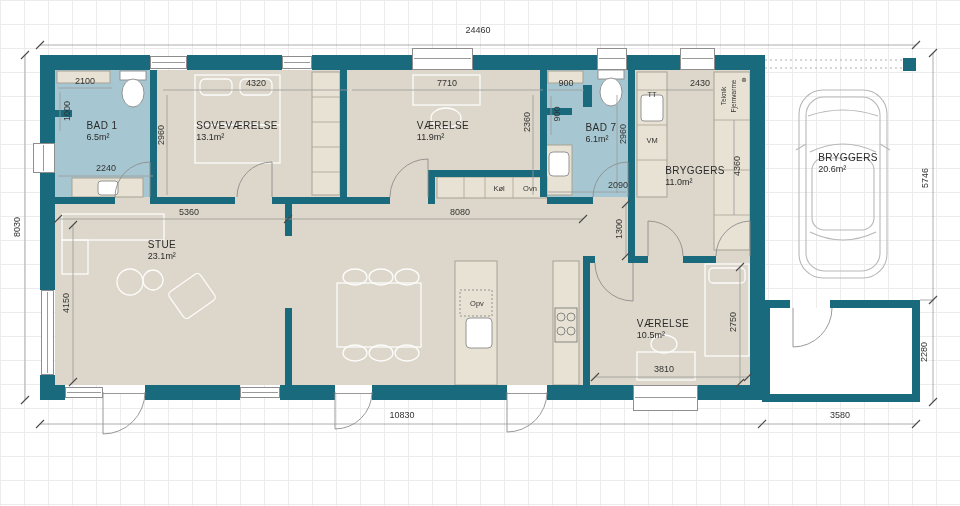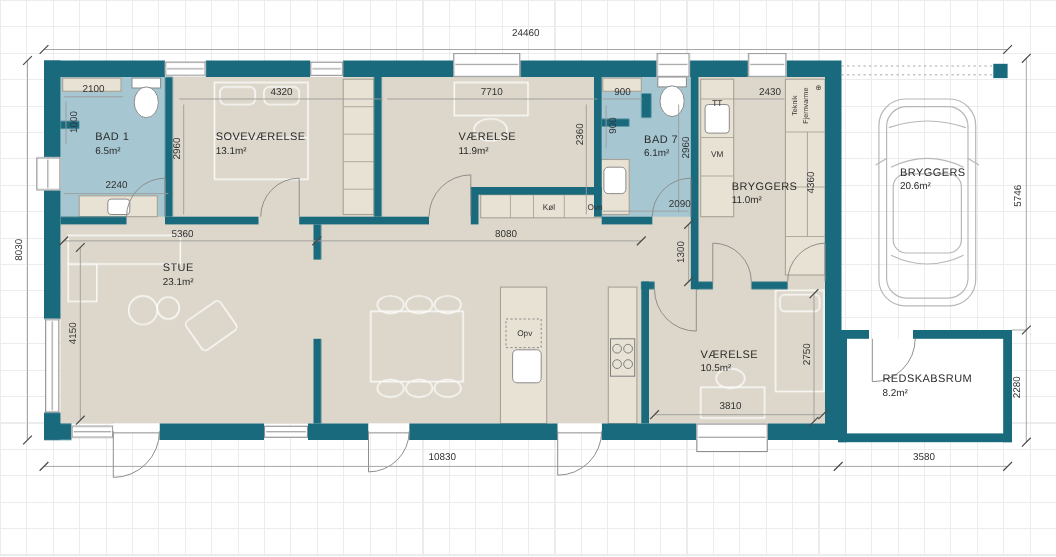--- a/index.html
+++ b/index.html
@@ -229,53 +229,49 @@
       <span class="ar">20.6m²</span>
     </div>
   <div class="rl" style="left:162px;top:250px">
       <span class="nm">STUE</span>
       <span class="ar">23.1m²</span>
     </div>
   <div class="rl" style="left:663px;top:329px">
       <span class="nm">VÆRELSE</span>
       <span class="ar">10.5m²</span>
     </div>
-  <div class="rl" style="left:843px;top:351px">
-      <span class="nm">REDSKABSRUM</span>
-      <span class="ar">8.2m²</span>
-    </div>
 
   <span class="dim" style="left:478px;top:30px">24460</span>
   <span class="dim vrt" style="left:17px;top:227px">8030</span>
   <span class="dim vrt" style="left:925px;top:178px">5746</span>
   <span class="dim" style="left:402px;top:415px">10830</span>
   <span class="dim" style="left:840px;top:415px">3580</span>
   <span class="dim vrt" style="left:924px;top:352px">2280</span>
   <span class="dim" style="left:85px;top:81px">2100</span>
   <span class="dim vrt" style="left:67px;top:111px">1000</span>
   <span class="dim" style="left:106px;top:168px">2240</span>
   <span class="dim" style="left:256px;top:83px">4320</span>
   <span class="dim vrt" style="left:161px;top:135px">2960</span>
   <span class="dim" style="left:447px;top:83px">7710</span>
   <span class="dim vrt" style="left:527px;top:122px">2360</span>
   <span class="dim" style="left:566px;top:83px">900</span>
   <span class="dim vrt" style="left:557px;top:114px">900</span>
   <span class="dim vrt" style="left:623px;top:134px">2960</span>
   <span class="dim" style="left:618px;top:185px">2090</span>
   <span class="dim" style="left:700px;top:83px">2430</span>
   <span class="dim vrt" style="left:737px;top:166px">4360</span>
-  <span class="dim" style="left:166px;top:212px">5360</span>
+  <span class="dim" style="left:189px;top:212px">5360</span>
   <span class="dim" style="left:460px;top:212px">8080</span>
   <span class="dim vrt" style="left:66px;top:303px">4150</span>
   <span class="dim vrt" style="left:619px;top:229px">1300</span>
   <span class="dim vrt" style="left:733px;top:322px">2750</span>
   <span class="dim" style="left:664px;top:369px">3810</span>
 
   <span class="sm" style="left:652px;top:94px">TT</span>
   <span class="sm" style="left:652px;top:140px">VM</span>
   <span class="sm" style="left:499px;top:188px">Køl</span>
-  <span class="sm" style="left:541px;top:188px">Ovn</span>
+  <span class="sm" style="left:530px;top:188px">Ovn</span>
   <span class="sm" style="left:477px;top:303px">Opv</span>
   <span class="sm xs vrt" style="left:723px;top:96px">Teknik</span>
   <span class="sm xs vrt" style="left:733px;top:96px">Fjernvarme</span>
   <span class="sm xs" style="left:744px;top:80px">⊕</span>
 
 </div>
 
 </body></html>

